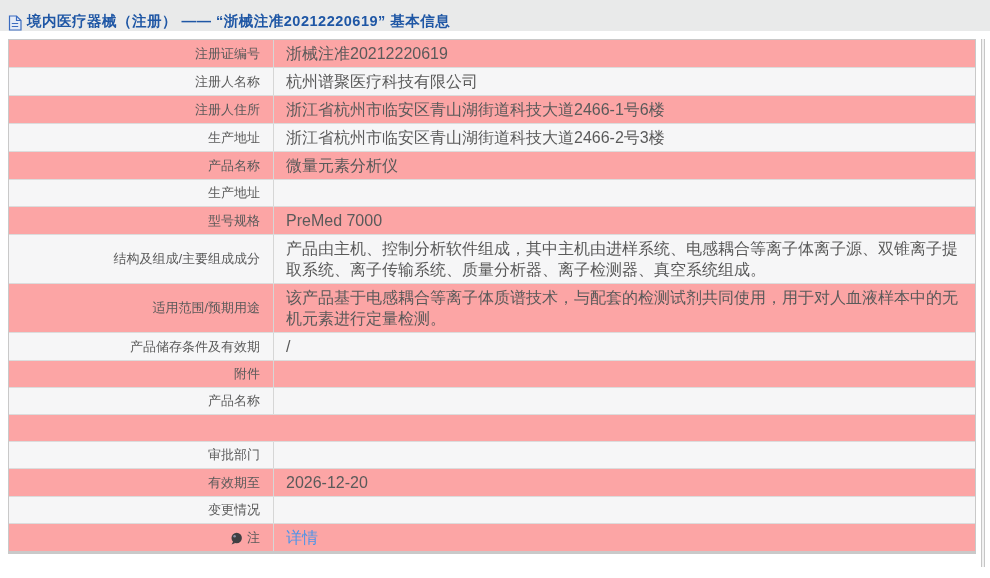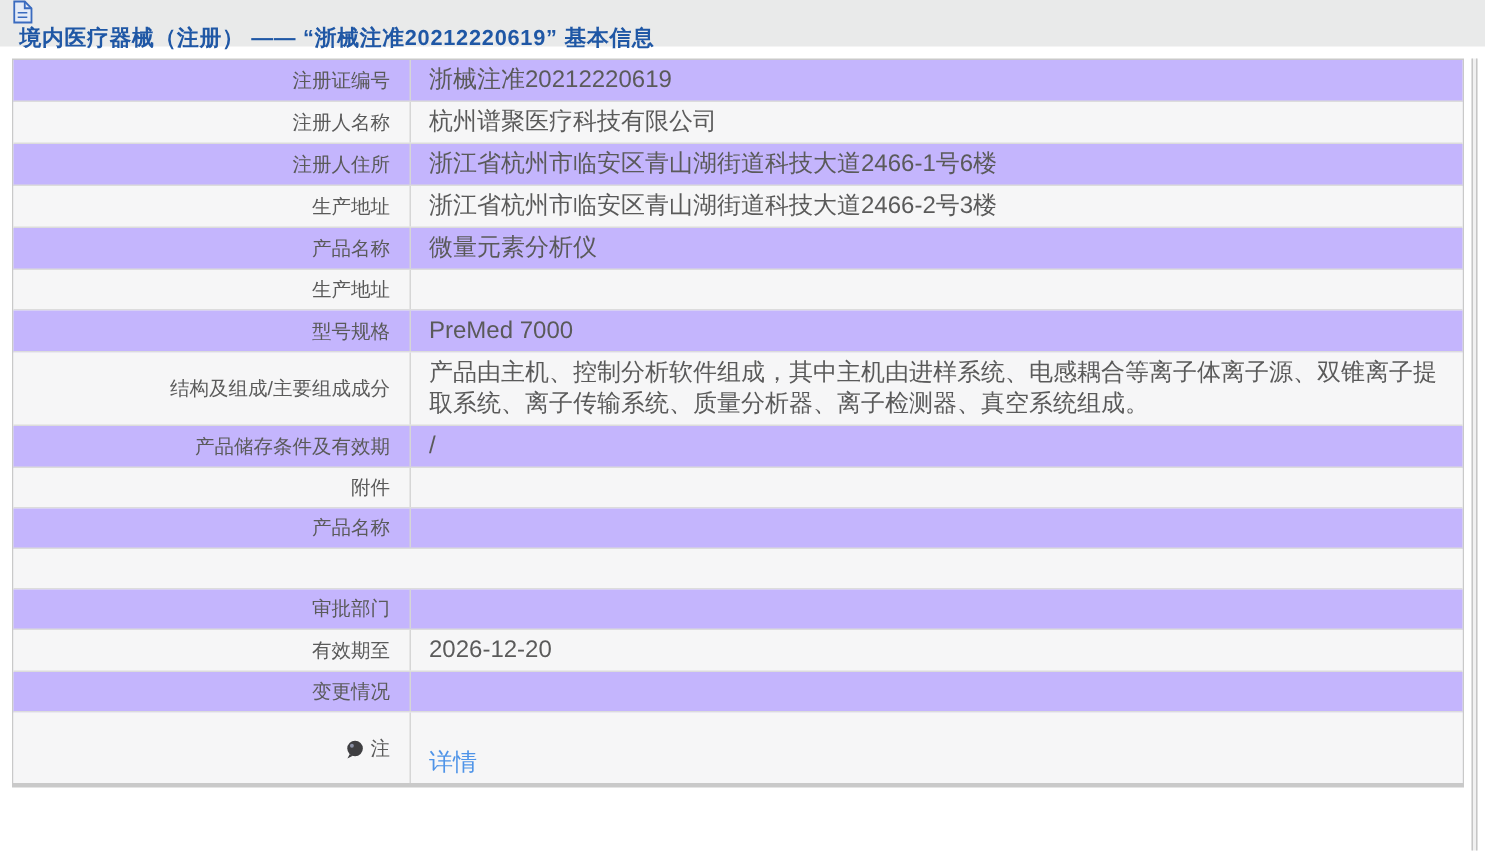--- a/index.html
+++ b/index.html
@@ -7,43 +7,42 @@
   body {
     width: 990px; height: 578px;
     background: #ffffff;
     overflow: hidden;
     position: relative;
     font-family: "Liberation Sans", "DejaVu Sans", sans-serif;
   }
   .page-header {
     width: 990px; height: 31px;
     background: #e9eaea;
-    display: flex; align-items: flex-start;
+    display: flex; align-items: flex-end;
     padding: 0 8px;
-    flex-direction: column;
   }
   .doc-icon { display: inline-flex; align-items: center; }
   .page-title {
     color: #1f57a5;
     font-size: 14.5px;
     font-weight: bold;
     margin-left: 5px;
     letter-spacing: 0.5px;
   }
   .reg-table {
     position: absolute; left: 8px; top: 39px;
     width: 968px;
     border: 1px solid #c9c9c9;
     border-bottom-width: 3px;
     background: #fdfdfe;
   }
   .row {
     display: flex; align-items: stretch;
     border-bottom: 1px solid #dcdcdc;
-    background: #c4b5fd;
+    background: #fca5a5;
     min-height: 27px;
   }
   .row:nth-child(even) { background: #f6f6f7; }
   .row:last-child { border-bottom: none; }
   .row.tall { min-height: 48px; }
   .cell-label {
     width: 265px;
     border-right: 1px solid #d6d6d6;
     display: flex; align-items: center; justify-content: flex-end;
     padding: 2px 13px 2px 4px;
@@ -52,21 +51,21 @@
     flex-shrink: 0;
   }
   .cell-value {
     flex: 1;
     display: flex; align-items: center;
     padding: 3px 14px 3px 12px;
     color: #5a5a5a; font-size: 16px;
     line-height: 21px;
   }
   .cell-value .wrap { display: inline-block; }
-  .link { color: #4f94e8; cursor: pointer; text-decoration: none; margin-top: 20px; }
+  .link { color: #4f94e8; cursor: pointer; text-decoration: none; }
   .note-icon { display: inline-flex; margin-right: 4px; position: relative; top: 1px; }
   .scrollbar-track {
     position: absolute; left: 981px; top: 39px;
     width: 4px; height: 528px;
     background: #f1f1f1;
     border-left: 1px solid #c6c6c6;
     border-right: 1px solid #c6c6c6;
   }
 </style>
 </head>
@@ -112,20 +111,26 @@
     <div class="cell-label">型号规格</div>
     <div class="cell-value">PreMed 7000</div>
   </div>
   <div class="row tall">
     <div class="cell-label">结构及组成/主要组成成分</div>
     <div class="cell-value">
         <span class="wrap">产品由主机、控制分析软件组成，其中主机由进样系统、电感耦合等离子体离子源、双锥离子提取系统、离子传输系统、质量分析器、离子检测器、真空系统组成。</span>
       </div>
   </div>
   <div class="row">
+    <div class="cell-label">适用范围/预期用途</div>
+    <div class="cell-value">
+        <span class="wrap">该产品基于电感耦合等离子体质谱技术，与配套的检测试剂共同使用，用于对人血液样本中的无机元素进行定量检测。</span>
+      </div>
+  </div>
+  <div class="row">
     <div class="cell-label">产品储存条件及有效期</div>
     <div class="cell-value">/</div>
   </div>
   <div class="row">
     <div class="cell-label">附件</div>
     <div class="cell-value"></div>
   </div>
   <div class="row">
     <div class="cell-label">产品名称</div>
     <div class="cell-value"></div>

